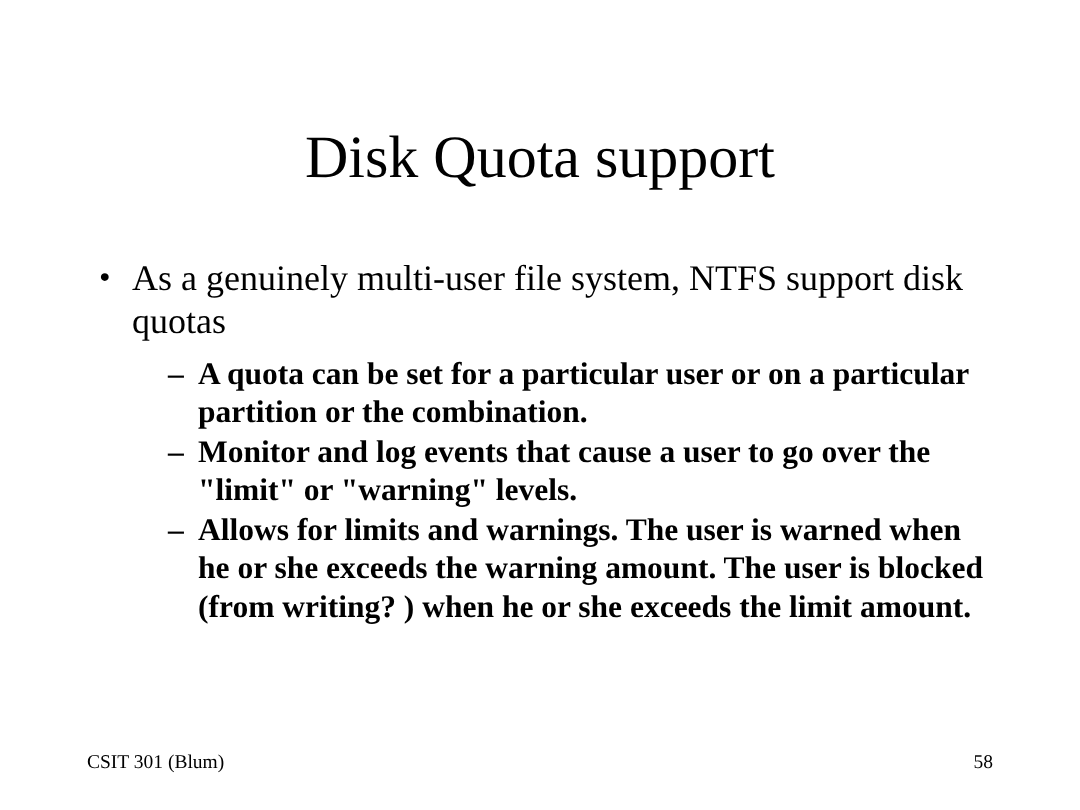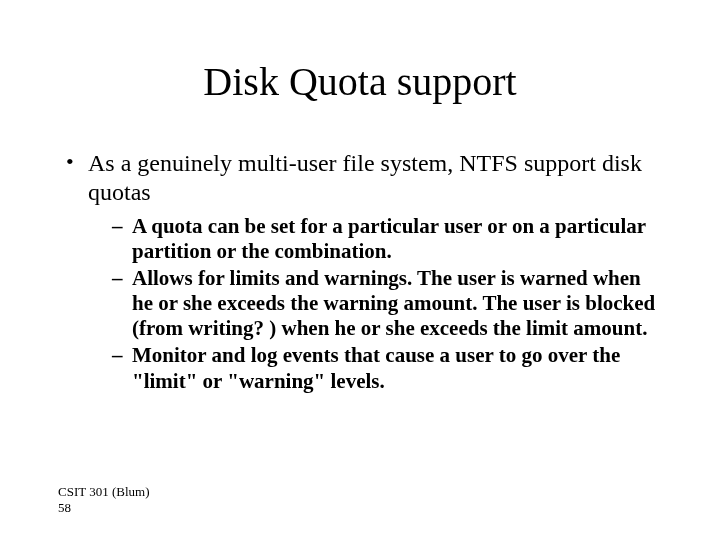--- a/index.html
+++ b/index.html
@@ -20,20 +20,21 @@
       width: 100%;
       height: 100%;
       padding: 58px 58px 0 58px;
       position: relative;
     }
     .title {
       font-size: 40px;
       text-align: center;
       font-weight: normal;
       margin-bottom: 44px;
+      margin-top: 23px;
     }
     .level1 {
       list-style: none;
       padding-left: 6px;
       margin-top: 32px;
     }
     .level1 > li {
       font-size: 24px;
       line-height: 1.22;
       position: relative;
@@ -67,41 +68,40 @@
       top: 0;
     }
     .footer {
       position: absolute;
       left: 58px;
       right: 58px;
       bottom: 24px;
       display: flex;
       justify-content: space-between;
       font-size: 13px;
-      flex-direction: column;
     }
   </style>
 </head>
 <body>
 
 <div class="slide">
   <h1 class="title">Disk Quota support</h1>
 
   <ul class="level1">
     <li>
       <span>As a genuinely multi-user file system, NTFS support disk quotas</span>
       <ul class="level2">
         <li>
           <span>A quota can be set for a particular user or on a particular partition or the combination.</span>
         </li>
         <li>
-          <span>Allows for limits and warnings.  The user is warned when he or she exceeds the warning amount. The user is blocked (from writing? ) when he or she exceeds the limit amount.</span>
+          <span>Monitor and log events that cause a user to go over the "limit" or "warning" levels.</span>
         </li>
         <li>
-          <span>Monitor and log events that cause a user to go over the "limit" or "warning" levels.</span>
+          <span>Allows for limits and warnings.  The user is warned when he or she exceeds the warning amount. The user is blocked (from writing? ) when he or she exceeds the limit amount.</span>
         </li>
       </ul>
     </li>
   </ul>
 
   <div class="footer">
     <span>CSIT 301 (Blum)</span>
     <span>58</span>
   </div>
 </div>

